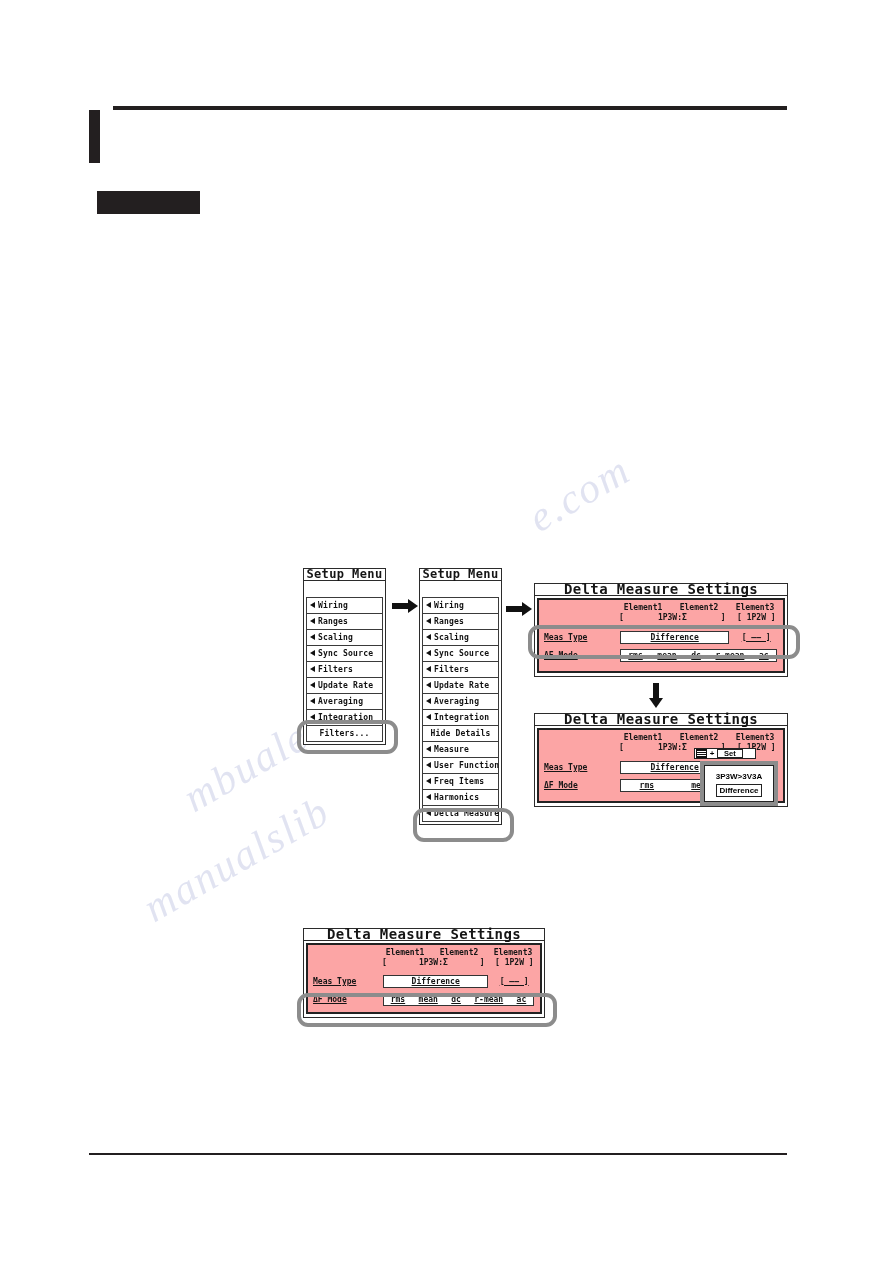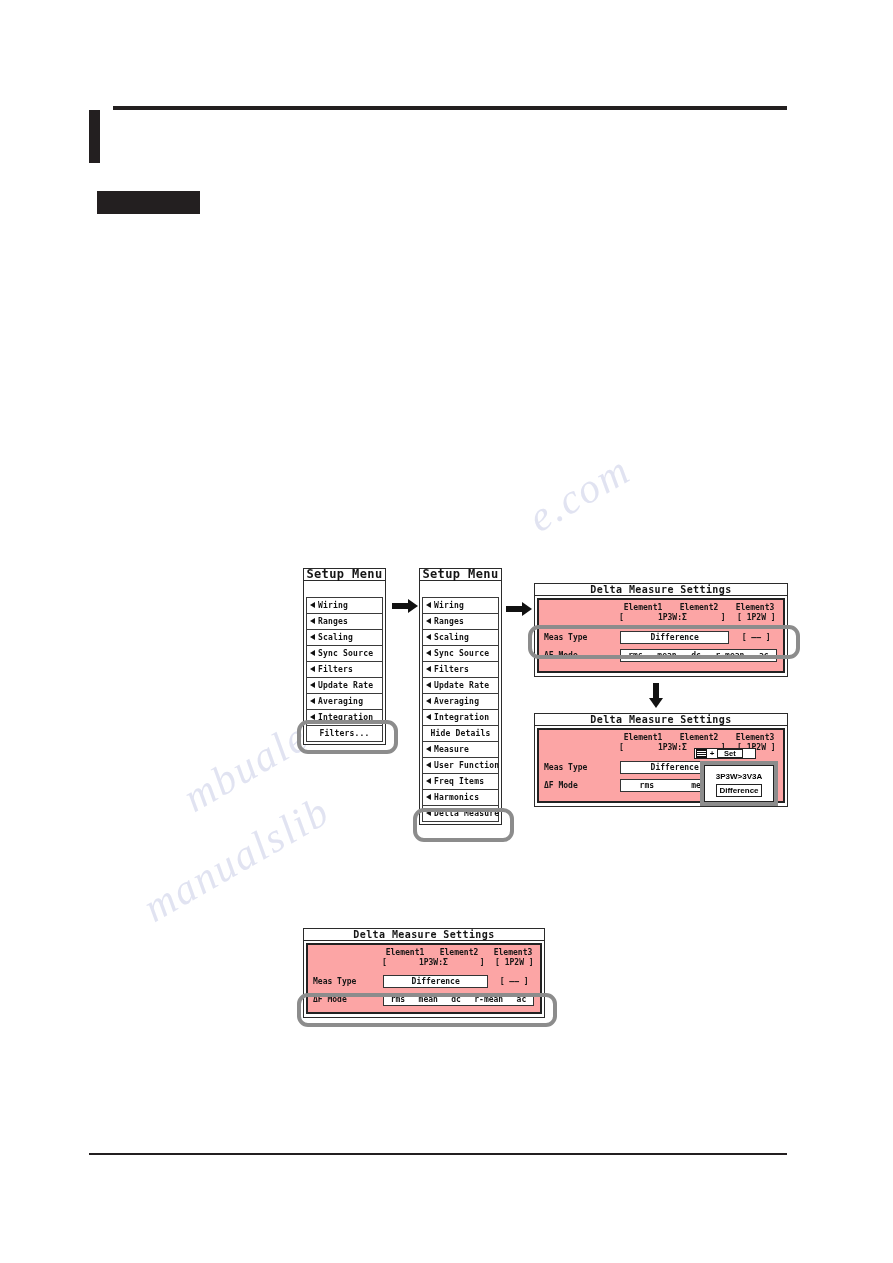--- a/index.html
+++ b/index.html
@@ -65,41 +65,42 @@
   }
   .menu-item.center{text-align:center;padding-left:0;}
 
   
   .ring{
     position:absolute;border:4px solid #8c8c8c;border-radius:11px;
     pointer-events:none;background:transparent;
   }
 
   
-  .delta .lcd-title{font-size:10px;}
+  .delta .lcd-title{font-size:14px;}
   .delta-body{
     box-sizing:border-box;border:2px solid #222;margin:2px;
     background:#fca5a5;padding:0;
   }
   .el-head{
     display:flex;font-size:8px;font-weight:bold;line-height:10px;
     padding-top:3px;
   }
   .el-head .spacer{width:76px;flex:0 0 76px;}
   .el-col{flex:1;text-align:center;}
   .el-sub{
     display:flex;font-size:8px;font-weight:bold;line-height:10px;
     padding-bottom:2px;
   }
   .el-sub .spacer{width:76px;flex:0 0 76px;}
   .brk-wide{flex:2;display:flex;justify-content:space-between;padding:0 4px;}
   .brk-one{flex:1;text-align:center;}
   .row{
     display:flex;align-items:center;font-size:8px;font-weight:bold;
     height:18px;
+    text-decoration:underline;
   }
   .row .lbl{width:76px;flex:0 0 76px;padding-left:5px;white-space:nowrap;}
   .val-box{
     box-sizing:border-box;border:1px solid #333;height:13px;line-height:11px;
     text-align:center;font-size:8px;font-weight:bold;background:#fff;
   }
   .val-plain{
     text-align:center;font-size:8px;font-weight:bold;
   }
   .mode-box{

